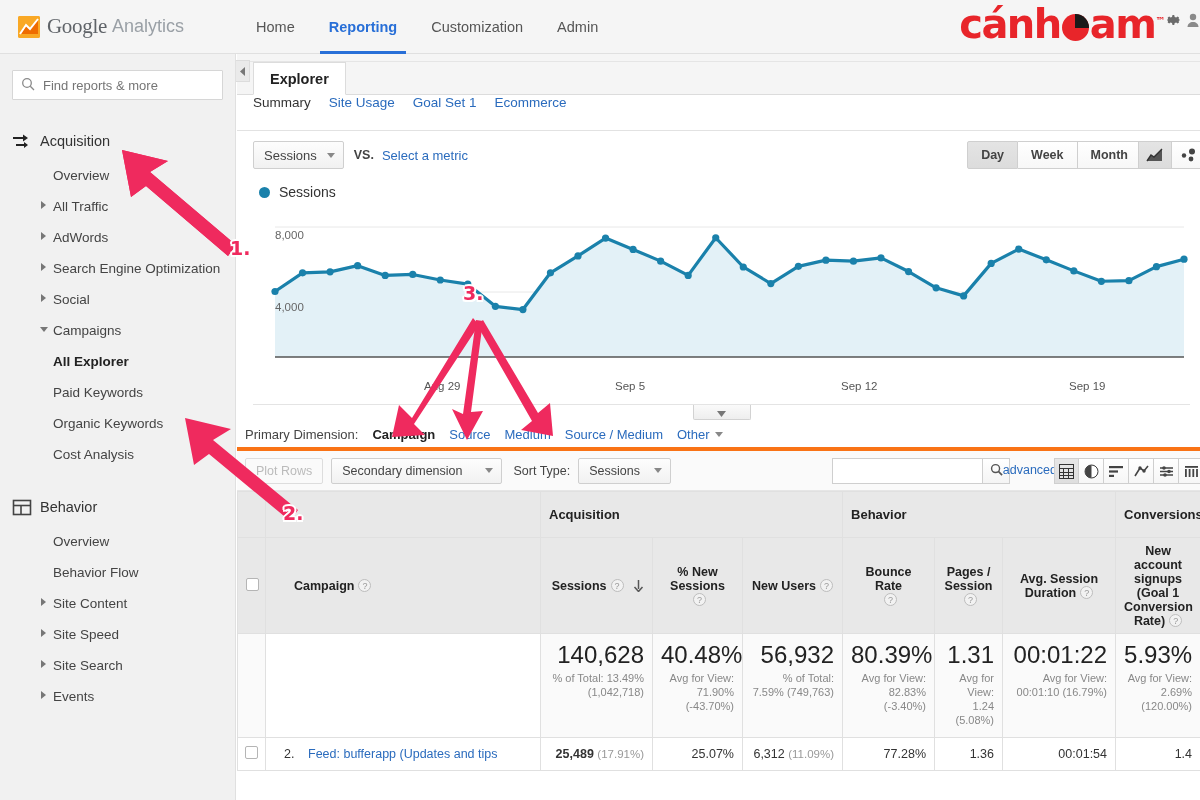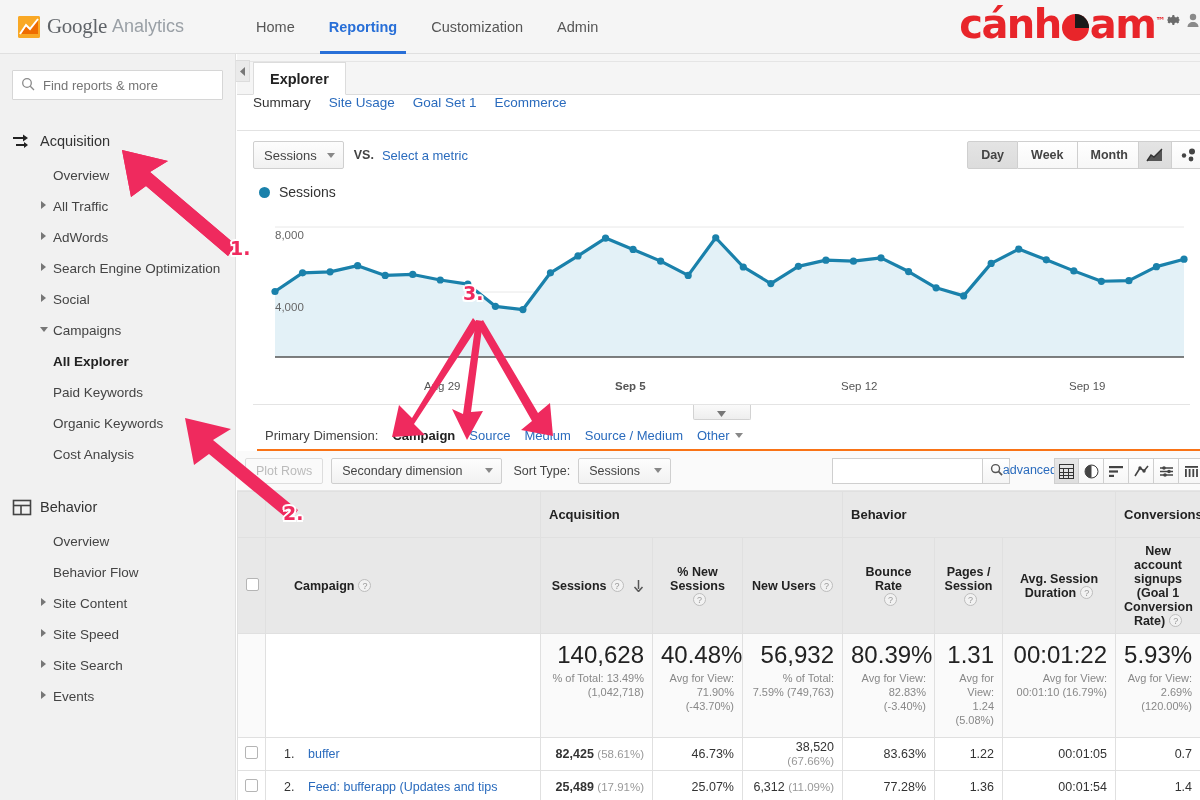--- a/index.html
+++ b/index.html
@@ -164,21 +164,21 @@
   }
   .slider-handle {
     width:58px; height:15px; border:1px solid #d2d2d2; border-top:0;
     background:linear-gradient(#fafafa,#eee); display:flex; align-items:center; justify-content:center;
     border-radius:0 0 2px 2px;
   }
 
   
   .primdim {
     display:flex; align-items:center; height:30px; padding-left:8px; gap:14px;
-    font-size:13px; position:relative; border-bottom:2px solid #f97316;margin-left:20px;
+    font-size:13px; position:relative; border-bottom:4px solid #f97316;
   }
   .primdim .lbl { color:#444; }
   .primdim .sel { font-weight:bold; color:#222; position:relative; }
   .primdim a { color:#2a6bbd; text-decoration:none; }
   .primdim .other { display:inline-flex; align-items:center; gap:5px; }
 
   
   .tablebar {
     display:flex; align-items:center; height:40px; padding:0 8px; gap:8px;
     background:#fafafa; border-bottom:1px solid #e6e6e6; position:relative;
@@ -481,21 +481,21 @@
           <circle cx="848.3636363636364" cy="76.27499999999999" r="3.6" fill="#1a81ab"></circle>
           <circle cx="875.909090909091" cy="75.625" r="3.6" fill="#1a81ab"></circle>
           <circle cx="903.4545454545455" cy="61.650000000000006" r="3.6" fill="#1a81ab"></circle>
           <circle cx="931" cy="54.17500000000001" r="3.6" fill="#1a81ab"></circle>
           <line x1="22" y1="152" x2="931" y2="152" stroke="#555" stroke-width="1.4"></line>
         </svg>
     </div>
 
     <div class="x-axis">
       <span style="left:171px;">Aug 29</span>
-      <span style="left:362px;font-weight:bold;">Sep 5</span>
+      <span style="left:362px;">Sep 5</span>
       <span style="left:588px;">Sep 12</span>
       <span style="left:816px;">Sep 19</span>
     </div>
 
     <div class="chart-slider">
       <div class="slider-handle">
         <span>
           <svg width="9" height="6" viewBox="0 0 9 6">
               <path d="M0 0 L9 0 L4.5 6 Z" fill="#777"></path>
             </svg>
@@ -677,33 +677,20 @@
           <td>
             <div class="sum-big">00:01:22</div>
             <div class="sum-sub">Avg for View: 00:01:10 (16.79%)</div>
           </td>
           <td>
             <div class="sum-big">5.93%</div>
             <div class="sum-sub">Avg for View: 2.69% (120.00%)</div>
           </td>
         </tr>
 
-        <tr class="data-row">
-          <td class="cbcell"><span class="cbox"></span></td>
-          <td class="idx">
-            <span style="display:inline-block;width:34px;padding-left:10px;">1.</span><a href="#">buffer</a>
-          </td>
-          <td><span class="bold">82,425</span> <span class="pct-muted">(58.61%)</span></td>
-          <td>46.73%</td>
-          <td><span>38,520</span> <span class="pct-muted">(67.66%)</span></td>
-          <td>83.63%</td>
-          <td>1.22</td>
-          <td>00:01:05</td>
-          <td>0.7</td>
-        </tr>
 
         <tr class="data-row">
           <td class="cbcell"><span class="cbox"></span></td>
           <td class="idx">
             <span style="display:inline-block;width:34px;padding-left:10px;">2.</span><a href="#">Feed: bufferapp (Updates and tips</a>
           </td>
           <td><span class="bold">25,489</span> <span class="pct-muted">(17.91%)</span></td>
           <td>25.07%</td>
           <td><span>6,312</span> <span class="pct-muted">(11.09%)</span></td>
           <td>77.28%</td>

